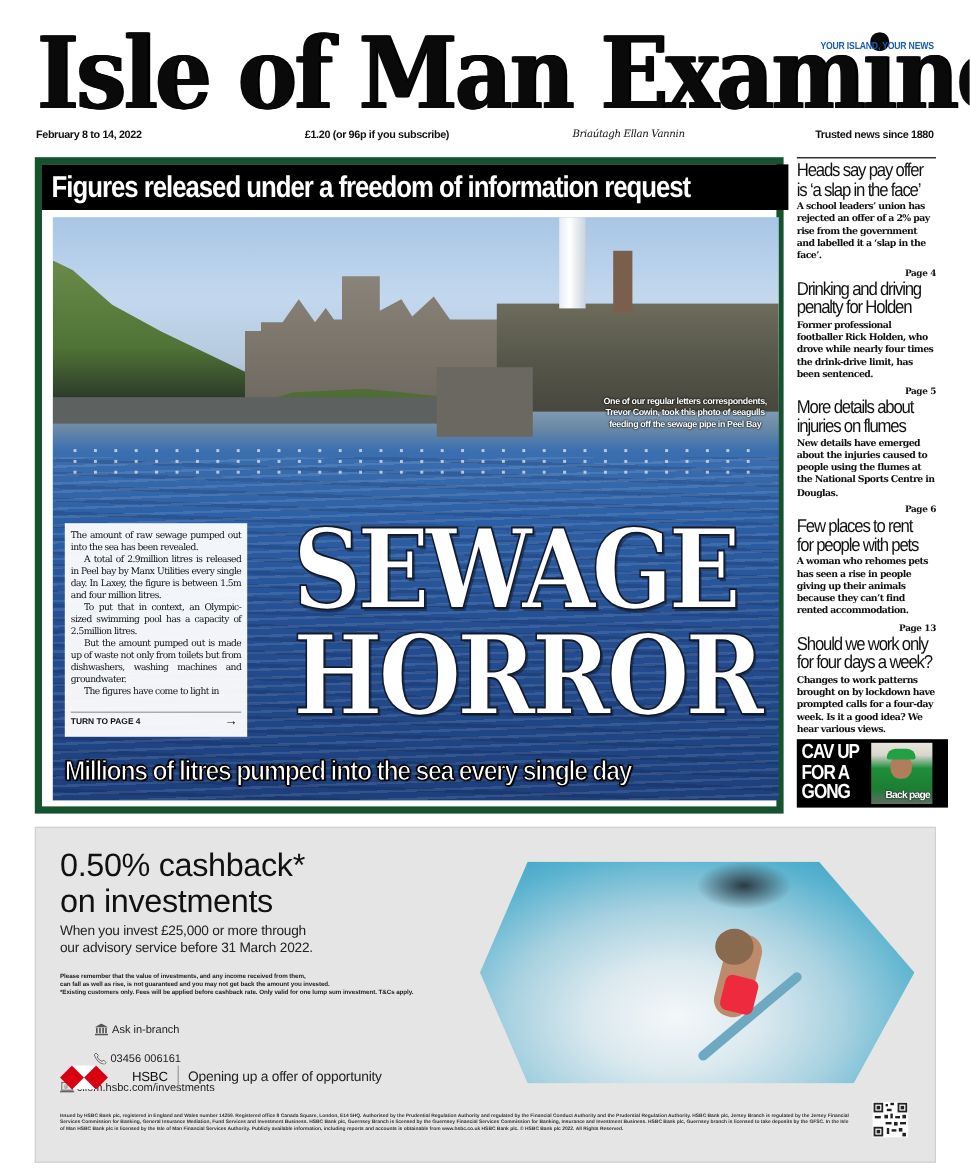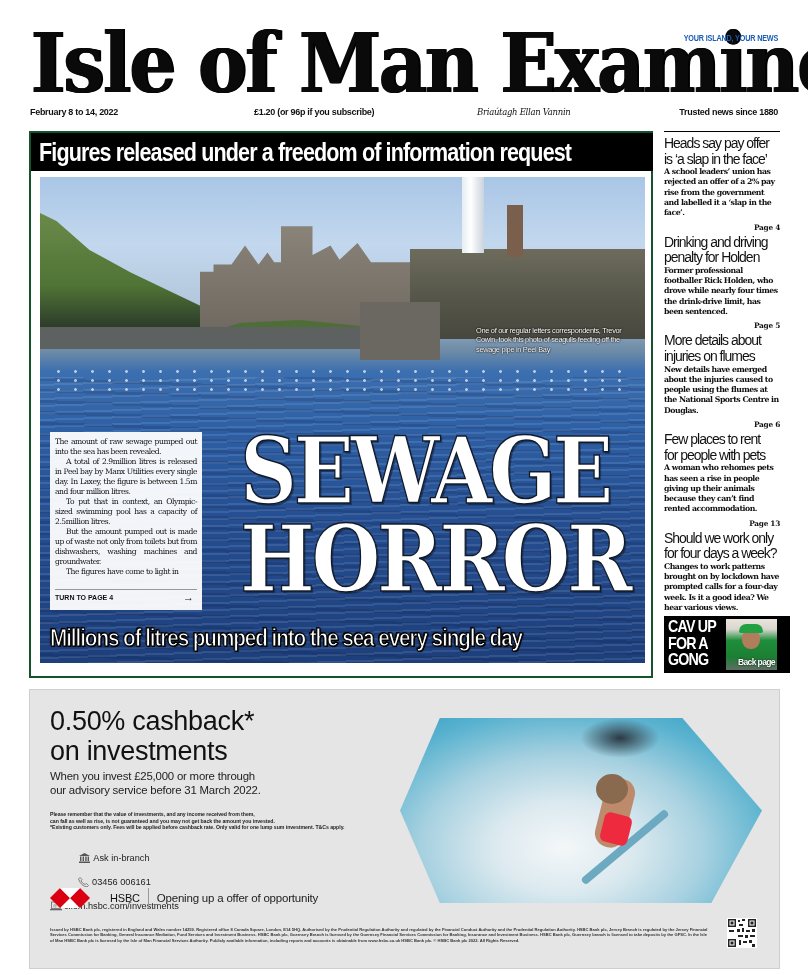--- a/index.html
+++ b/index.html
@@ -22,21 +22,21 @@
   .masthead-bar { position: absolute; left: 30px; right: 30px; top: 107px; height: 14px; font-size: 9px; }
   .masthead-bar span { position: absolute; top: 0; white-space: nowrap; font-weight: 700; letter-spacing: -0.3px; }
   .mb-date { left: 0; }
   .mb-price { left: 224px; }
   .mb-manx { left: 447px; font-family: "DejaVu Serif", serif; font-style: italic; font-weight: 400 !important; font-size: 8.5px; }
   .mb-trusted { right: 0; }
 
   
   .lead-frame {
     position: absolute; left: 29px; top: 131px; width: 624px; height: 547px;
-    border: 2px solid #14532d; background: #fff;
+    border: 6px solid #14532d; background: #fff;
   }
   .lead-kicker {
     position: absolute; left: 0; top: 0; width: 622px; height: 38px; background: #000;
     color: #fff; font-weight: 900; font-size: 25px; line-height: 38px; padding-left: 8px;
     letter-spacing: -1px; white-space: nowrap;
   }
   .lead-kicker span { display: inline-block; transform: scaleX(0.86); transform-origin: left center; }
 
   .lead-photo {
     position: absolute; left: 9px; top: 44px; width: 605px; height: 486px; overflow: hidden;
@@ -58,23 +58,24 @@
   .lighthouse { position: absolute; left: 422px; top: 0; width: 22px; height: 76px; background: linear-gradient(90deg, #e5ecf3, #ffffff 40%, #c9d3dd); }
   .tower { position: absolute; left: 467px; top: 28px; width: 16px; height: 52px; background: #7a5f4c; }
   .gulls { position: absolute; left: 10px; top: 190px; width: 580px; height: 30px;
     background-image: radial-gradient(circle, rgba(255,255,255,0.85) 1.2px, transparent 1.6px);
     background-size: 17px 9px; opacity: 0.75; }
   .water-tex { position: absolute; left: 0; top: 200px; width: 605px; height: 286px;
     background-image: repeating-linear-gradient(178deg, rgba(255,255,255,0.10) 0px, rgba(255,255,255,0.10) 2px, transparent 2px, transparent 7px),
                       repeating-linear-gradient(182deg, rgba(0,0,30,0.12) 0px, rgba(0,0,30,0.12) 3px, transparent 3px, transparent 11px); }
 
   .photo-caption {
-    position: absolute; left: 436px; top: 149px; width: 150px; color: #fff;
-    font-size: 7.4px; font-weight: 400; line-height: 9.4px; letter-spacing: -0.3px;
+    position: absolute; left: 452px; top: 149px; width: 150px; color: #fff;
+    font-size: 7.4px; font-weight: 700; line-height: 9.4px; letter-spacing: -0.3px;
     text-shadow: 0 0 2px #000, 0 0 1px #000;
+    text-align: center;
   }
 
   .body-box {
     position: absolute; left: 10px; top: 255px; width: 152px; height: 178px;
     background: rgba(255,255,255,0.94); padding: 5px 5px 0 5px;
   }
   .body-text { font-family: "DejaVu Serif", serif; font-size: 7.6px; line-height: 10px; color: #111; letter-spacing: -0.45px; text-align: justify; }
   .body-text p { text-indent: 0; }
   .body-text p + p { text-indent: 11px; }
   .turn-to {

